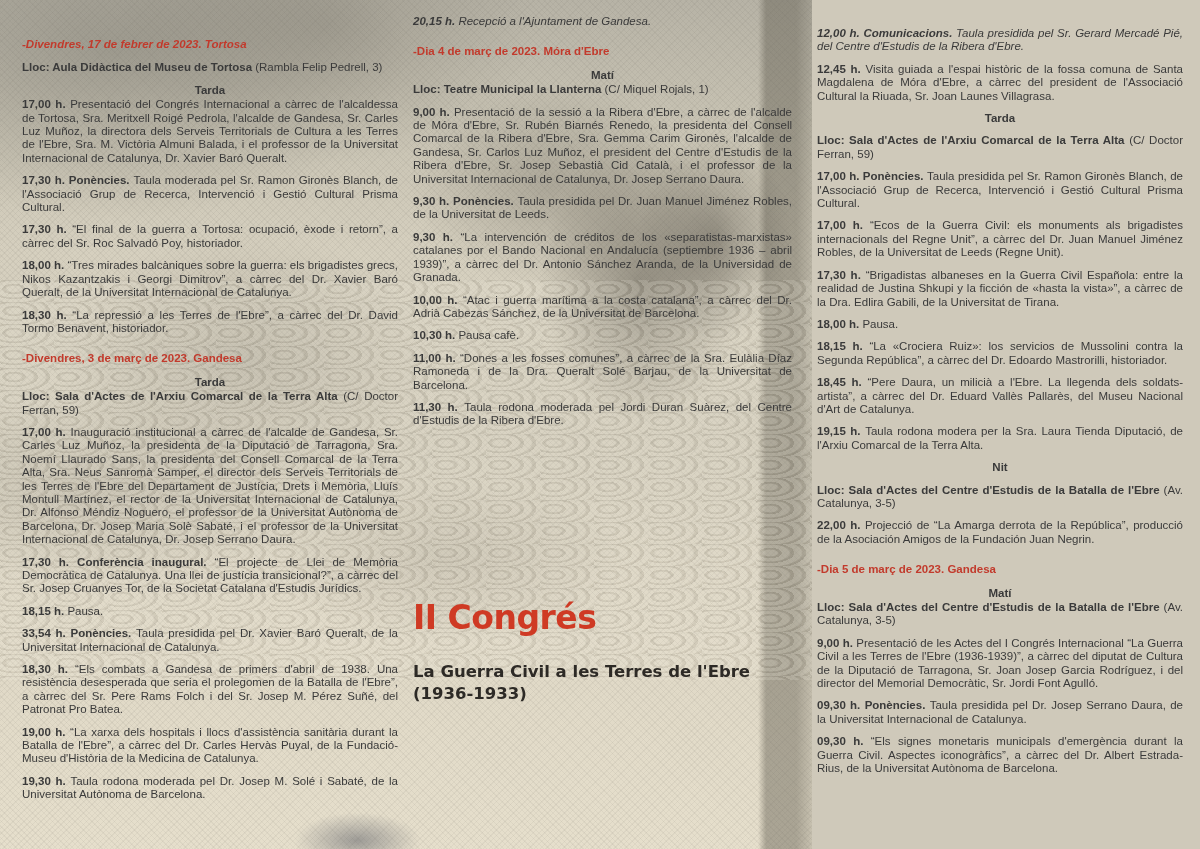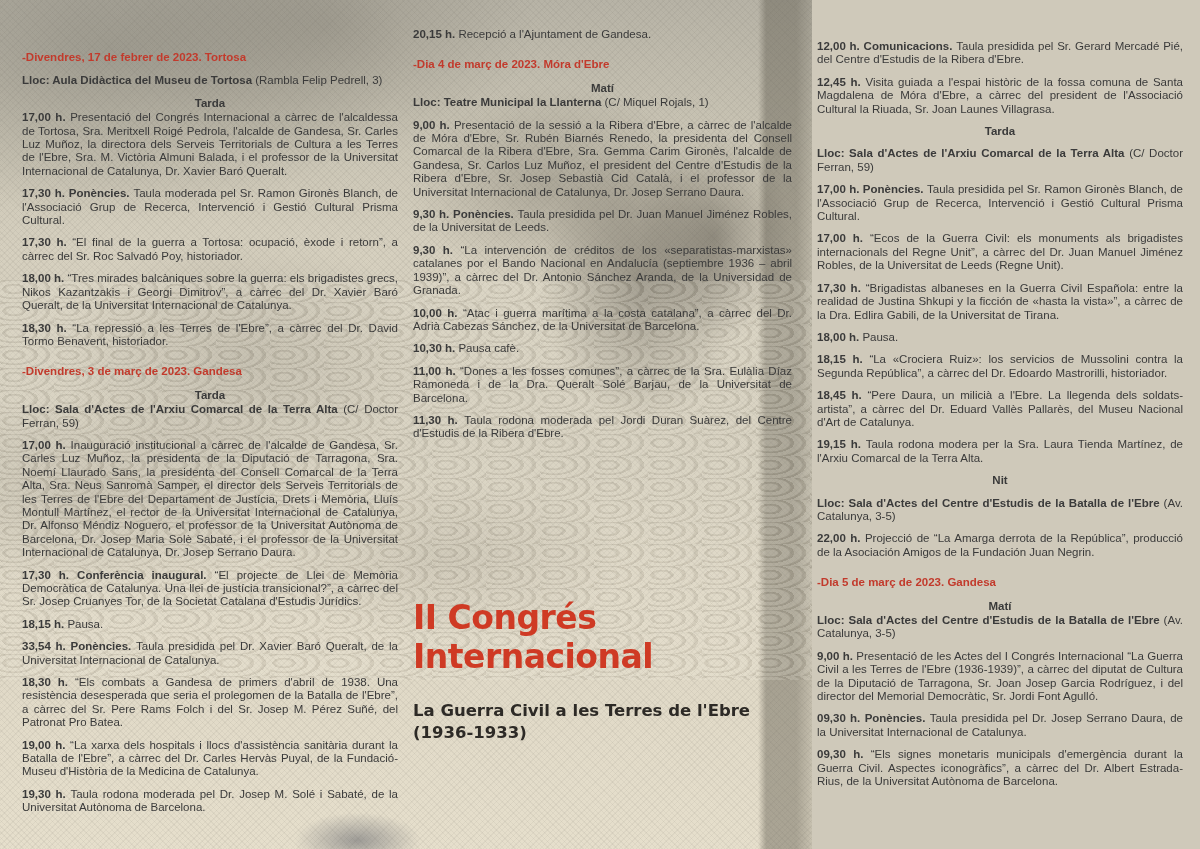--- a/index.html
+++ b/index.html
@@ -44,21 +44,21 @@
     background:#cfc9ba;
   }
   
   .col{position:absolute;color:#3a3a3a;font-size:11.5px;line-height:13.4px;text-align:justify;}
   .col-1{left:22px;top:38px;width:376px;}
   .col-2{left:413px;top:15px;width:379px;}
   .col-3{left:817px;top:27px;width:366px;}
   .para{margin:0 0 9px 0;}
   .para.tight{margin-bottom:1px;}
   .para.date{color:#c23a2c;font-weight:bold;margin-top:17px;margin-bottom:10px;}
-  .para:first-child{margin-top:13px;}
+  .para:first-child{margin-top:0;font-style:italic;}
   .para .b{font-weight:bold;}
   .para.label{font-weight:bold;text-align:center;}
   
   .title-block{position:absolute;left:413px;top:598px;width:379px;text-align:left;}
   .title-line{
     font-family:"DejaVu Sans","Liberation Sans",sans-serif;
     font-weight:800;font-size:33px;line-height:39px;color:#cf3a24;letter-spacing:-.5px;
   }
   .subtitle{margin-top:24px;}
   .subtitle-line{
@@ -111,32 +111,31 @@
     <div class="para entry"><span class="b">12,00 h. Comunicacions. </span><span>Taula presidida pel Sr. Gerard Mercadé Pié, del Centre d'Estudis de la Ribera d'Ebre.</span></div>
     <div class="para entry"><span class="b">12,45 h. </span><span>Visita guiada a l'espai històric de la fossa comuna de Santa Magdalena de Móra d'Ebre, a càrrec del president de l'Associació Cultural la Riuada, Sr. Joan Launes Villagrasa.</span></div>
     <div class="para label"><span class="b">Tarda</span></div>
     <div class="para entry"><span class="b">Lloc: Sala d'Actes de l'Arxiu Comarcal de la Terra Alta </span><span>(C/ Doctor Ferran, 59)</span></div>
     <div class="para entry"><span class="b">17,00 h. Ponències. </span><span>Taula presidida pel Sr. Ramon Gironès Blanch, de l'Associació Grup de Recerca, Intervenció i Gestió Cultural Prisma Cultural.</span></div>
     <div class="para entry"><span class="b">17,00 h. </span><span>“Ecos de la Guerra Civil: els monuments als brigadistes internacionals del Regne Unit”, a càrrec del Dr. Juan Manuel Jiménez Robles, de la Universitat de Leeds (Regne Unit).</span></div>
     <div class="para entry"><span class="b">17,30 h. </span><span>“Brigadistas albaneses en la Guerra Civil Española: entre la realidad de Justina Shkupi y la ficción de «hasta la vista»”, a càrrec de la Dra. Edlira Gabili, de la Universitat de Tirana.</span></div>
     <div class="para entry"><span class="b">18,00 h. </span><span>Pausa.</span></div>
     <div class="para entry"><span class="b">18,15 h. </span><span>“La «Crociera Ruiz»: los servicios de Mussolini contra la Segunda República”, a càrrec del Dr. Edoardo Mastrorilli, historiador.</span></div>
     <div class="para entry"><span class="b">18,45 h. </span><span>“Pere Daura, un milicià a l'Ebre. La llegenda dels soldats-artista”, a càrrec del Dr. Eduard Vallès Pallarès, del Museu Nacional d'Art de Catalunya.</span></div>
-    <div class="para entry"><span class="b">19,15 h. </span><span>Taula rodona modera per la Sra. Laura Tienda Martínez, de l'Arxiu Comarcal de la Terra Alta.</span></div>
+    <div class="para entry"><span class="b">19,15 h. </span><span>Taula rodona modera per la Sra. Laura Tienda Diputació, de l'Arxiu Comarcal de la Terra Alta.</span></div>
     <div class="para label"><span class="b">Nit</span></div>
     <div class="para entry"><span class="b">Lloc: Sala d'Actes del Centre d'Estudis de la Batalla de l'Ebre </span><span>(Av. Catalunya, 3-5)</span></div>
     <div class="para entry"><span class="b">22,00 h. </span><span>Projecció de “La Amarga derrota de la República”, producció de la Asociación Amigos de la Fundación Juan Negrin.</span></div>
     <div class="para date"><span class="b">-Dia 5 de març de 2023. Gandesa</span></div>
     <div class="para label tight"><span class="b">Matí</span></div>
     <div class="para entry"><span class="b">Lloc: Sala d'Actes del Centre d'Estudis de la Batalla de l'Ebre </span><span>(Av. Catalunya, 3-5)</span></div>
     <div class="para entry"><span class="b">9,00 h. </span><span>Presentació de les Actes del I Congrés Internacional “La Guerra Civil a les Terres de l'Ebre (1936-1939)”, a càrrec del diputat de Cultura de la Diputació de Tarragona, Sr. Joan Josep Garcia Rodríguez, i del director del Memorial Democràtic, Sr. Jordi Font Agulló.</span></div>
     <div class="para entry"><span class="b">09,30 h. Ponències. </span><span>Taula presidida pel Dr. Josep Serrano Daura, de la Universitat Internacional de Catalunya.</span></div>
     <div class="para entry"><span class="b">09,30 h. </span><span>“Els signes monetaris municipals d'emergència durant la Guerra Civil. Aspectes iconogràfics”, a càrrec del Dr. Albert Estrada-Rius, de la Universitat Autònoma de Barcelona.</span></div>
   </div>
 
 <div class="title-block">
   <div class="title-line">II Congrés</div>
-  <div class="title-line">Internacional</div>
   <div class="subtitle">
     <div class="subtitle-line">La Guerra Civil a les Terres de l'Ebre</div>
     <div class="subtitle-line">(1936-1933)</div>
   </div>
 </div>
 
 </body></html>

